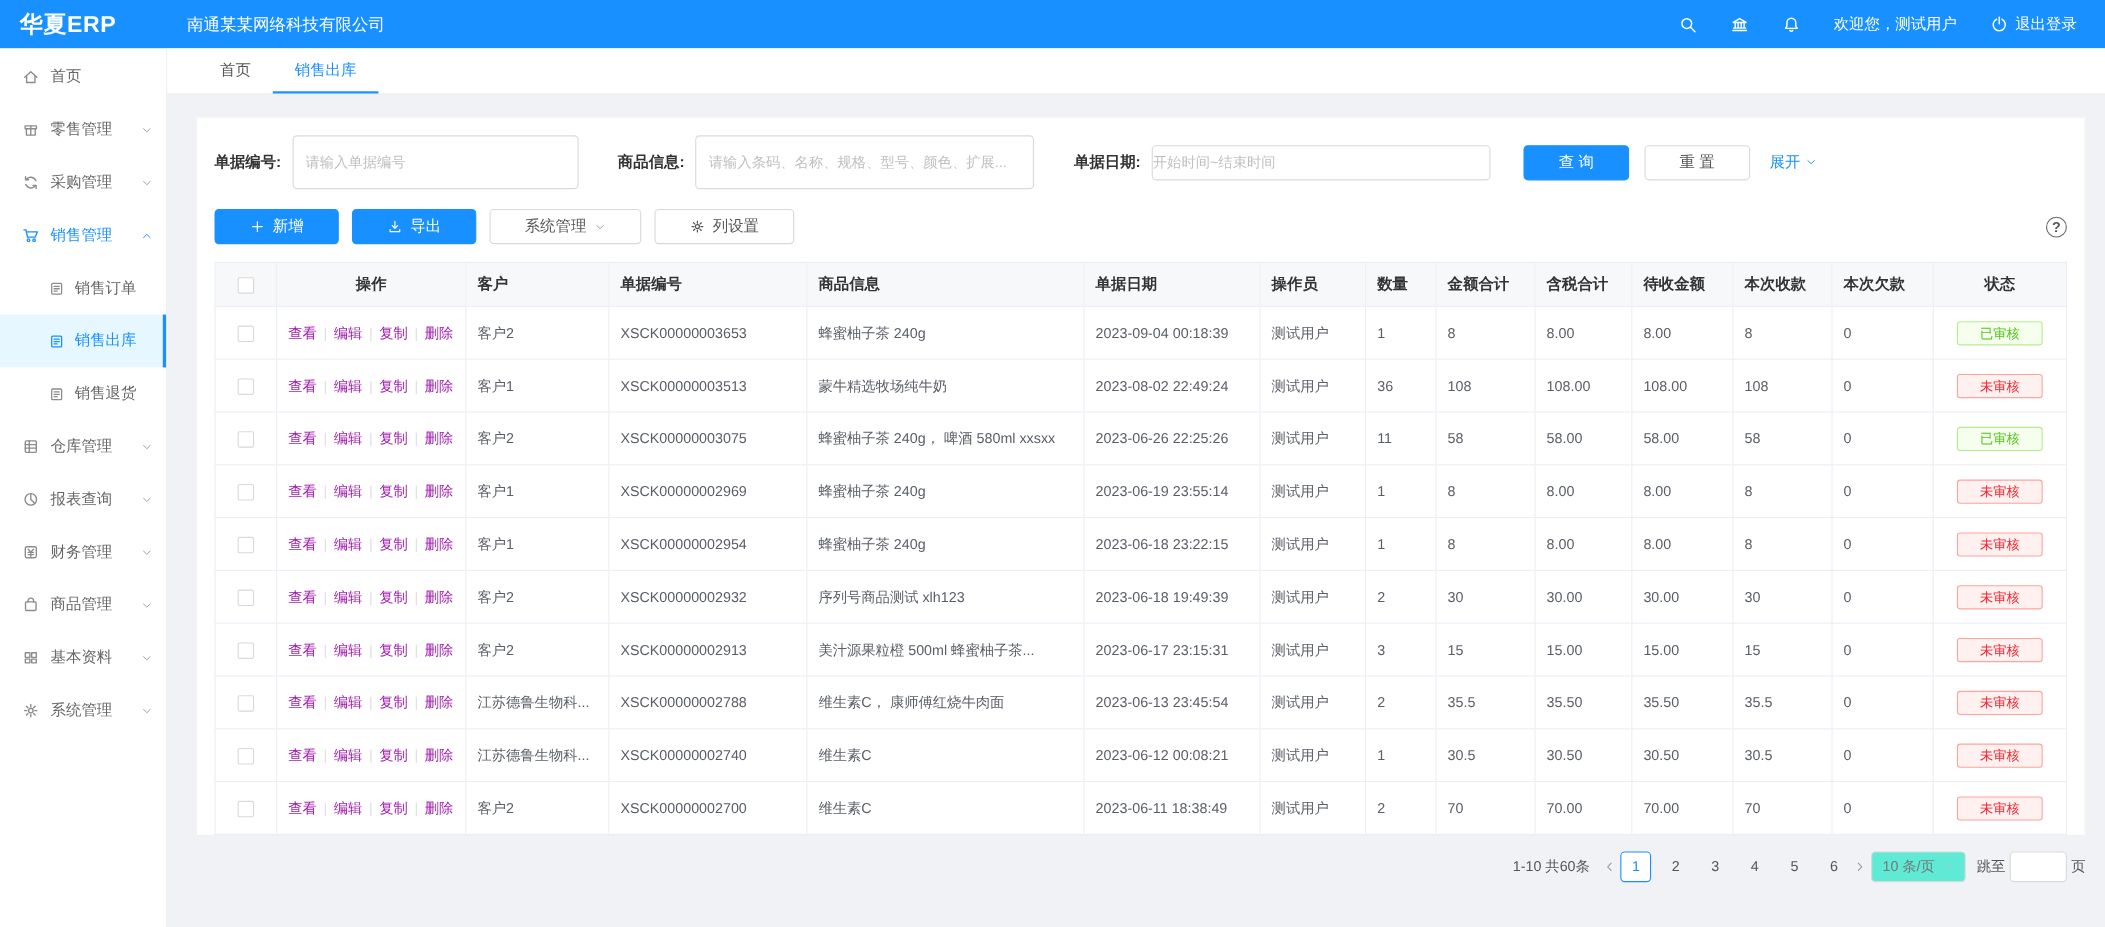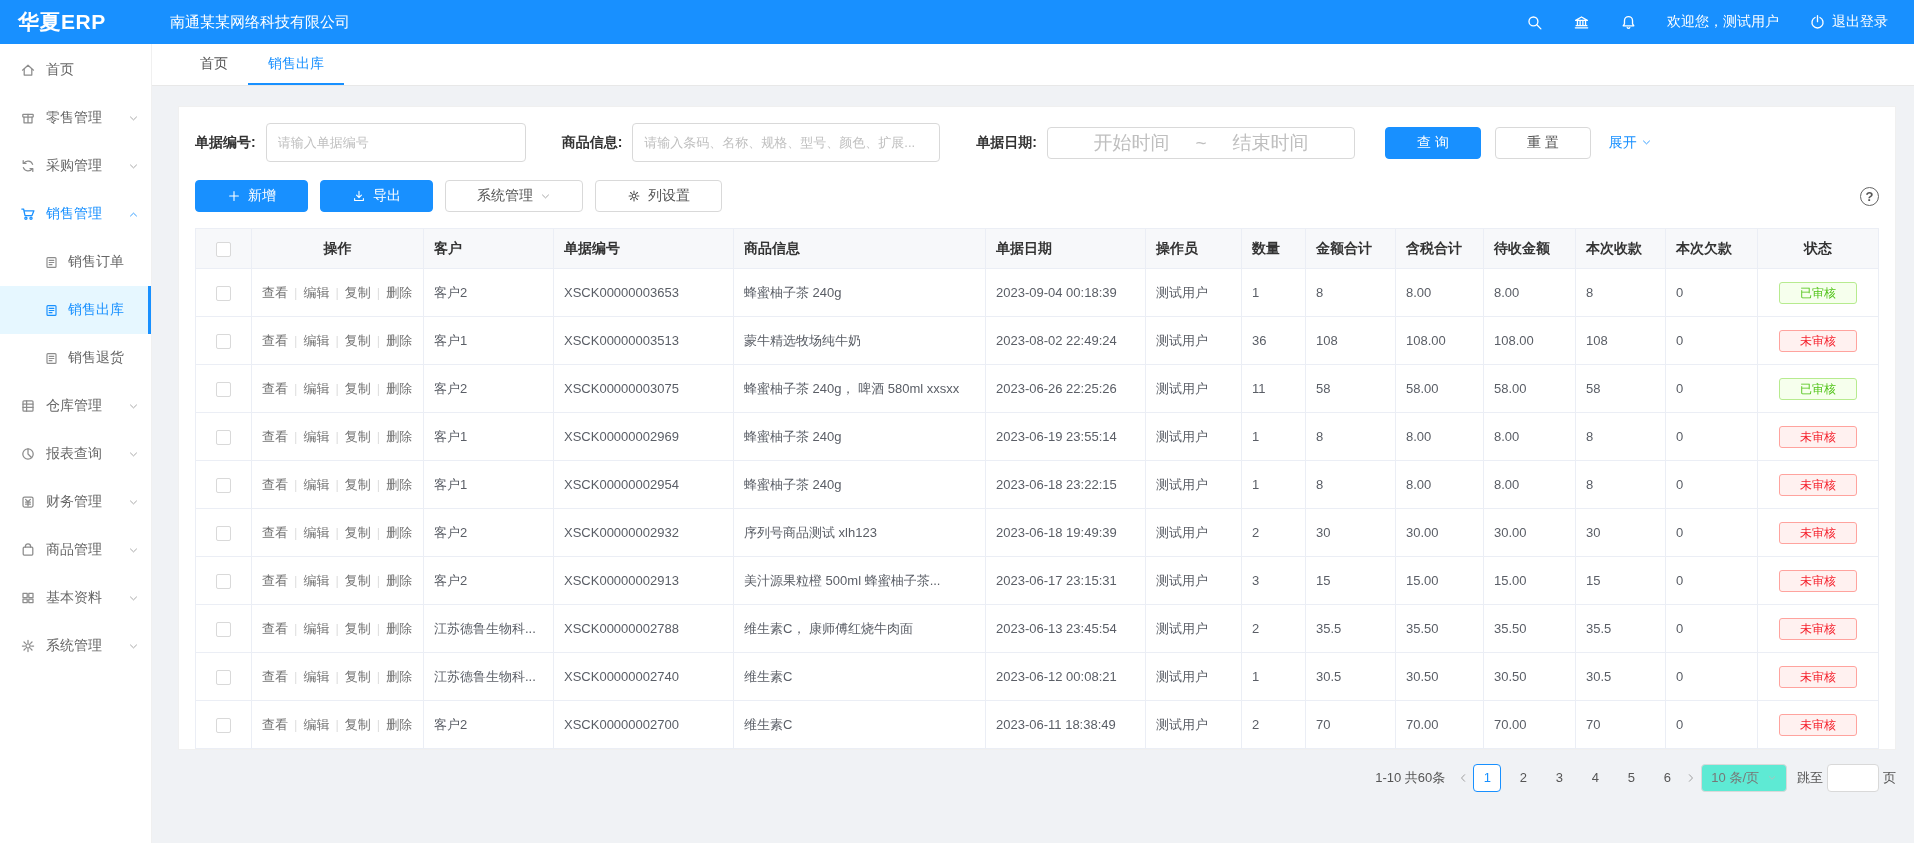--- a/index.html
+++ b/index.html
@@ -34,27 +34,27 @@
   .tabstrip { height:42px; background:#fff; display:flex; align-items:stretch; padding-left:28px; border-bottom:1px solid #e8e8e8; flex:none; }
   .tab { padding:0 20px; display:flex; align-items:center; font-size:14px; color:#555; cursor:pointer; border-bottom:2px solid transparent; }
   .tab.active { color:#1890ff; border-bottom-color:#1890ff; }
 
   
   .content { padding:20px 18px 0 26px; flex:1; }
   .card { background:#fff; border:1px solid #f0f0f0; padding:16px 16px 0; }
 
   .filter-row { display:flex; align-items:center; font-size:14px; }
   .flabel { font-weight:600; color:#333; margin-right:10px; white-space:nowrap; }
-  .finput { height:39px; border:1px solid #d9d9d9; border-radius:4px; padding:0 11px; font-size:13px; color:#333;
+  .finput { height:49px; border:1px solid #d9d9d9; border-radius:4px; padding:0 11px; font-size:13px; color:#333;
     font-family:inherit; outline:none; background:#fff; }
   .finput::placeholder { color:#bfbfbf; }
   .in-orderno { width:260px; margin-right:36px; }
   .in-product { width:308px; margin-right:36px; }
   .range { width:308px; height:32px; border:1px solid #d9d9d9; border-radius:4px; display:flex; align-items:center;
-    justify-content:center; gap:26px; font-size:19px; color:#bfbfbf; background:#fff; cursor:text; }
+    font-size:13px; color:#bfbfbf; background:#fff; cursor:text; }
   .btn { height:32px; border-radius:4px; font-size:14px; font-family:inherit; cursor:pointer; display:inline-flex;
     align-items:center; gap:7px; padding:0 31px; }
   .btn-primary { background:#1890ff; border:1px solid #1890ff; color:#fff; }
   .btn-default { background:#fff; border:1px solid #d9d9d9; color:#555; }
   .btn .bicon { width:14px; height:14px; }
   .btn .chev-s { width:11px; height:11px; color:#999; }
   .search-btn { margin-left:30px; }
   .reset-btn { margin-left:14px; }
   .expand-link { margin-left:18px; color:#1890ff; display:inline-flex; align-items:center; gap:4px; cursor:pointer; font-size:14px; }
   .expand-link .chev-s { width:11px; height:11px; }
@@ -64,21 +64,21 @@
     font-size:13px; font-weight:bold; display:flex; align-items:center; justify-content:center; cursor:pointer; }
 
   
   table { width:100%; border-collapse:collapse; margin-top:16px; table-layout:fixed; }
   th, td { border:1px solid #ebeef5; padding:0 10px; text-align:left; overflow:hidden; white-space:nowrap; text-overflow:ellipsis; }
   thead th { background:#f7f8fa; height:40px; font-size:14px; font-weight:600; color:#333; }
   tbody td { height:48px; font-size:13px; color:#5a5e66; background:#fff; }
   .c-center { text-align:center; }
   .checkbox { display:inline-block; width:15px; height:15px; border:1px solid #d9d9d9; border-radius:2px; background:#fff;
     vertical-align:middle; cursor:pointer; }
-  .act-link { color:#737373; cursor:pointer; text-decoration:none; }
+  .act-link { color:#a21caf; cursor:pointer; text-decoration:none; }
   .act-sep { color:#e0e0e0; margin:0 6px; }
   .badge { display:inline-block; padding:2px 20px; font-size:12px; border-radius:3px; border:1px solid; line-height:16px; }
   .badge.approved { color:#52c41a; background:#f6ffed; border-color:#b7eb8f; }
   .badge.unapproved { color:#f5222d; background:#fff1f0; border-color:#ffa39e; }
 
   
   .pagination { display:flex; align-items:center; justify-content:flex-end; gap:4px; margin-top:14px; font-size:13px; color:#555; }
   .pg-total { margin-right:8px; color:#555; }
   .pg-arrow { width:12px; height:12px; color:#999; cursor:pointer; }
   .page { min-width:28px; height:28px; line-height:28px; text-align:center; cursor:pointer; color:#555; border-radius:4px; }

